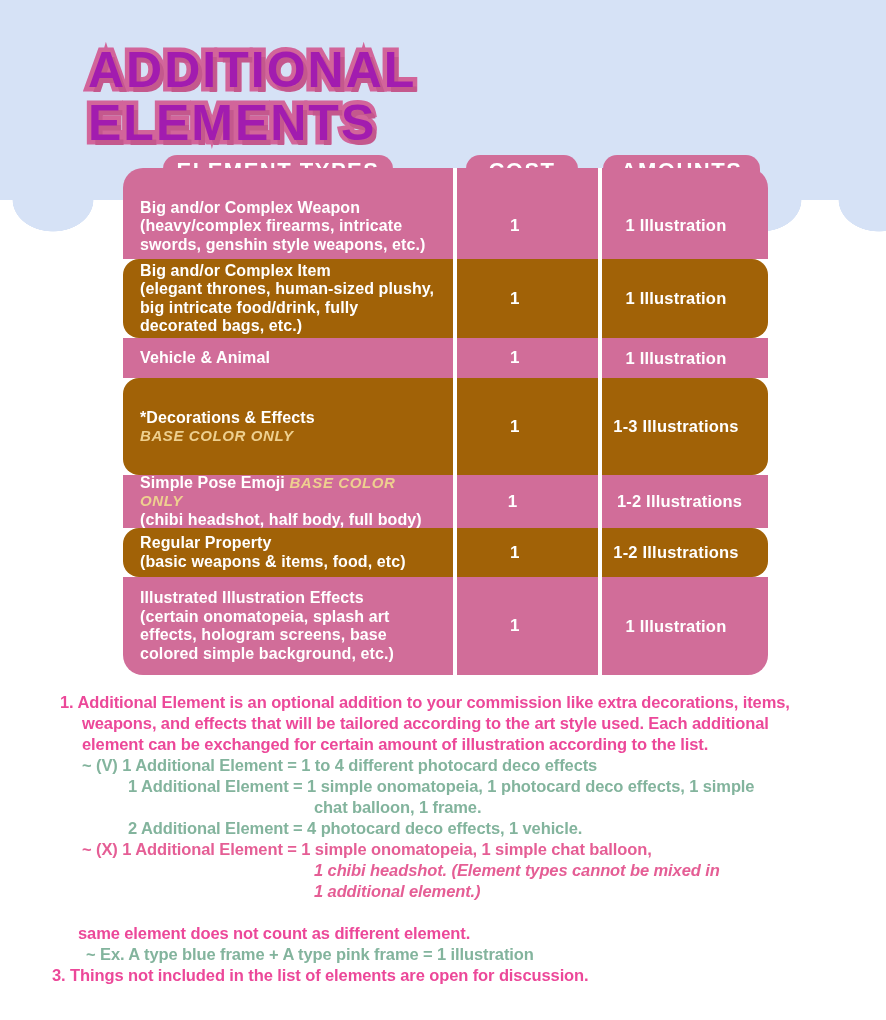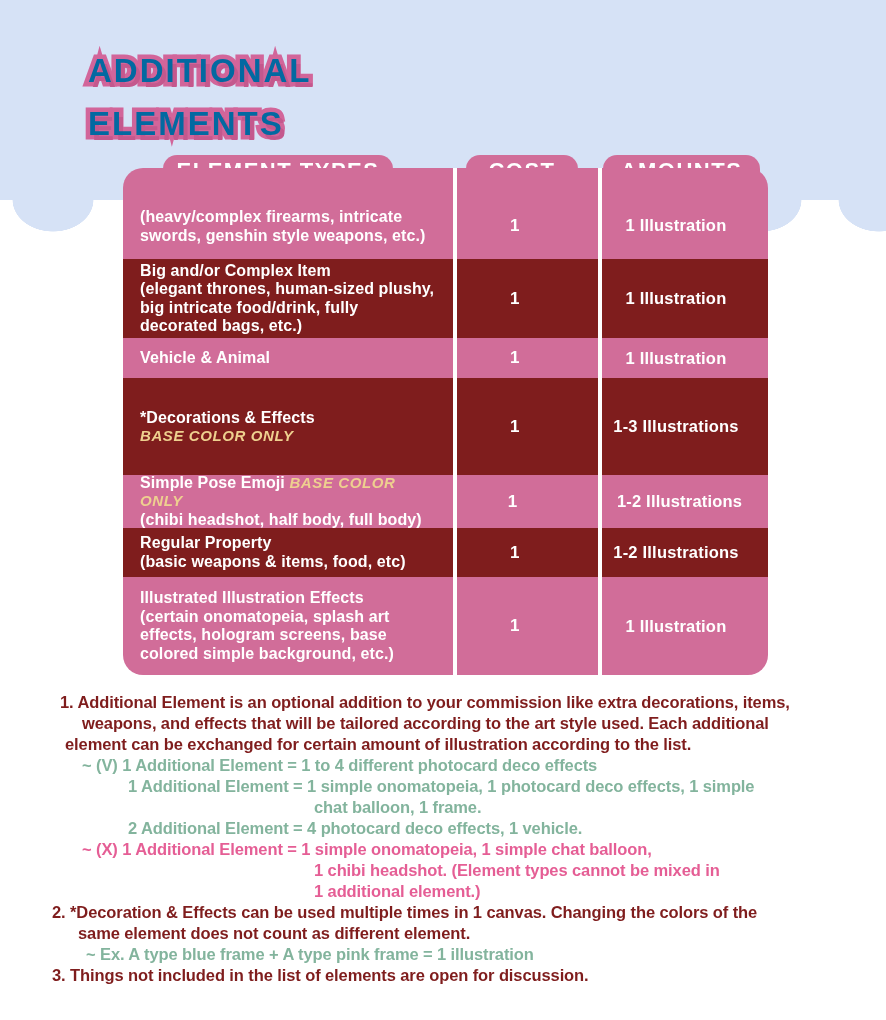--- a/index.html
+++ b/index.html
@@ -12,40 +12,40 @@
   
   .sky { position:absolute; left:0; top:0; width:886px; height:200px; background:#d6e2f6; }
   .sky-scallop {
     position:absolute; left:0; top:200px; width:886px; height:46px;
     background-image: radial-gradient(59px 46px at 50% 0%, #d6e2f6 68%, rgba(214,226,246,0) 69%);
     background-size:118px 46px; background-repeat:repeat-x; background-position:-6px 0;
   }
   
   .title {
     position:absolute; left:88px; top:44px;
-    font-weight:bold; font-size:33px; line-height:53px; letter-spacing:2px;
-    color:#0369a1;
+    font-weight:bold; font-size:50px; line-height:53px; letter-spacing:2px;
+    color:#a21caf;
     -webkit-text-stroke:9px #d2659a;
     paint-order: stroke fill;
     text-shadow: 4px 5px 0 #c4588d;
   }
   
   .table-wrap { position:absolute; left:123px; top:155px; width:645px; }
   .tab {
     position:absolute; top:0; height:34px; background:#d16d99;
     border-radius:14px 14px 0 0; color:#ffffff; font-weight:bold;
     font-size:22px; letter-spacing:1.5px; text-align:center; line-height:32px;
   }
   .tab-1 { left:40px;  width:230px; }
   .tab-2 { left:343px; width:112px; }
   .tab-3 { left:480px; width:157px; }
   .tbody { position:relative; margin-top:13px; width:645px; border-radius:20px; overflow:hidden; }
   .trow { display:flex; width:645px; }
   .trow.dark  { background:#d16d99; }
-  .trow.light { background:#7f1d1d; }
+  .trow.light { background:#a16207;border-radius:16px; }
   .c1 { width:332px; padding:0 10px 0 17px; display:flex; flex-direction:column; justify-content:center; }
   .c2 { width:143px; display:flex; align-items:center; justify-content:center; }
   .c3 { width:190px; display:flex; align-items:center; justify-content:center; text-align:right; }
   .r1 { height:91px; } .r1 .c1 { padding-top:26px; } .r1 .c2, .r1 .c3 { padding-top:24px; }
   .r2 { height:79px; }
   .r3 { height:40px; }
   .r4 { height:97px; }
   .r5 { height:53px;gap:12px; }
   .r6 { height:49px; }
   .r7 { height:98px; }
@@ -53,24 +53,24 @@
   .gold { color:#eed08f; font-style:italic; font-weight:bold; font-size:15px; letter-spacing:0.6px; }
   .cost { color:#ffffff; font-weight:bold; font-size:17px; }
   .amt  { color:#ffffff; font-weight:bold; font-size:16.5px; letter-spacing:0.2px; }
   .vsep { position:absolute; top:0; width:4px; height:100%; background:#ffffff; }
   .vsep-1 { left:330px; } .vsep-2 { left:475px; }
   
   .note {
     position:absolute; font-weight:bold; font-size:16.5px; line-height:20px;
     letter-spacing:-0.1px; white-space:nowrap;
   }
-  .purple { color:#7f1d1d; }
+  .purple { color:#ec4899; }
   .green  { color:#83b49d; }
   .pink   { color:#e55e95; }
-  .ital   { }
+  .ital   { font-style:italic; }
 </style>
 </head>
 <body>
 
 <div class="page">
   <div class="sky"></div>
   <div class="sky-scallop"></div>
 
   <div class="title">
     <div>ADDITIONAL</div>
@@ -78,20 +78,21 @@
   </div>
 
   <div class="table-wrap">
     <div class="tab tab-1">ELEMENT TYPES</div>
     <div class="tab tab-2">COST</div>
     <div class="tab tab-3">AMOUNTS</div>
 
     <div class="tbody">
       <div class="trow dark r1">
         <div class="c1">
+          <div class="ttl">Big and/or Complex Weapon</div>
           <div class="det">(heavy/complex firearms, intricate swords, genshin style weapons, etc.)</div>
         </div>
         <div class="c2">
             <span class="cost">1</span>
           </div>
         <div class="c3">
             <span class="amt">1 Illustration</span>
           </div>
       </div>
 
@@ -172,25 +173,24 @@
           </div>
       </div>
 
       <div class="vsep vsep-1"></div>
       <div class="vsep vsep-2"></div>
     </div>
   </div>
 
   <div class="note purple" style="left:60px;  top:692px;">1. Additional Element is an optional addition to your commission like extra decorations, items,</div>
   <div class="note purple" style="left:82px;  top:713px;">weapons, and effects that will be tailored according to the art style used.  Each additional</div>
-  <div class="note purple" style="left:65px;  top:734px;">element can be exchanged for certain amount of illustration according to the list.</div>
+  <div class="note purple" style="left:82px;  top:734px;">element can be exchanged for certain amount of illustration according to the list.</div>
   <div class="note green" style="left:82px;  top:755px;">~ (V) 1 Additional Element = 1 to 4 different photocard deco effects</div>
   <div class="note green" style="left:128px; top:776px;">1 Additional Element = 1 simple onomatopeia, 1 photocard deco effects, 1 simple</div>
   <div class="note green" style="left:314px; top:797px;">chat balloon, 1 frame.</div>
   <div class="note green" style="left:128px; top:818px;">2 Additional Element = 4 photocard deco effects, 1 vehicle.</div>
   <div class="note pink" style="left:82px;  top:839px;">~ (X) 1 Additional Element = 1 simple onomatopeia, 1 simple chat balloon,</div>
   <div class="note pink ital" style="left:314px; top:860px;">1 chibi headshot. (Element types cannot be mixed in</div>
   <div class="note pink ital" style="left:314px; top:881px;">1 additional element.)</div>
-  <div class="note purple" style="left:52px;  top:902px;">2. *Decoration &amp; Effects can be used multiple times in 1 canvas. Changing the colors of the</div>
   <div class="note purple" style="left:78px;  top:923px;">same element does not count as different element.</div>
   <div class="note green" style="left:86px;  top:944px;">~ Ex. A type blue frame + A type pink frame = 1 illustration</div>
   <div class="note purple" style="left:52px;  top:965px;">3. Things not included in the list of elements are open for discussion.</div>
 </div>
 
 </body></html>

